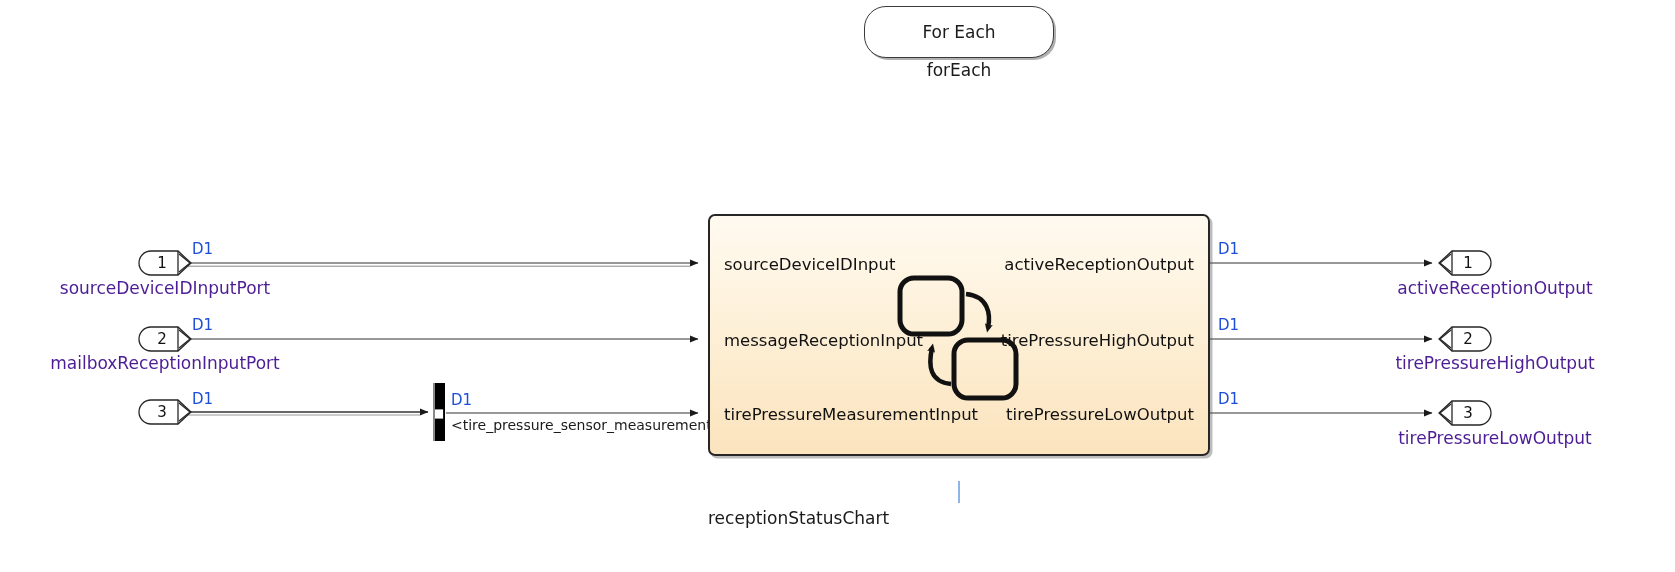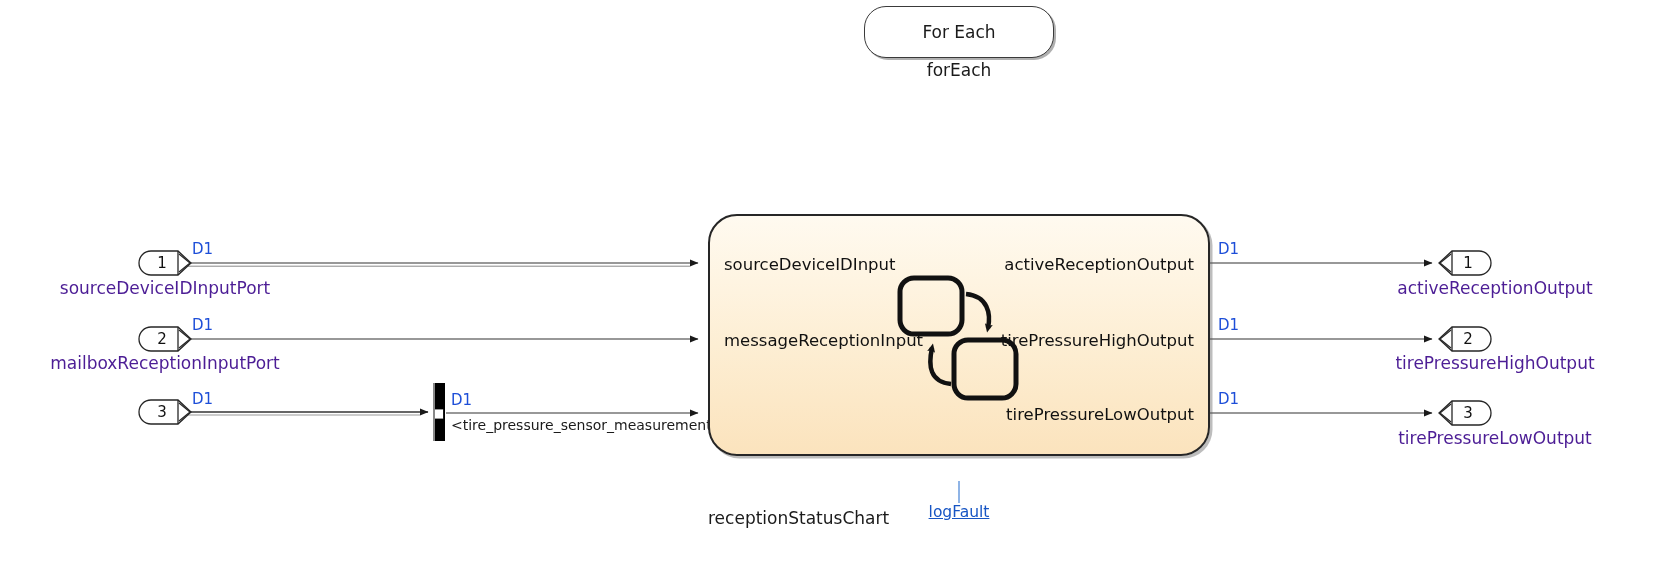--- a/index.html
+++ b/index.html
@@ -76,21 +76,21 @@
     font-size: 14px;
     color: #1a1a1a;
     white-space: nowrap;
   }
 
   
   .chart-block {
     left: 708px; top: 214px;
     width: 502px; height: 242px;
     border: 2px solid #262626;
-    border-radius: 29px;
+    border-radius: 7px;
     background: linear-gradient(180deg, #fffaf0 0%, #fdeed3 55%, #fbe3bd 100%);
     box-shadow: 2.5px 2.5px 0 rgba(90,90,90,0.4);
     box-sizing: border-box;
   }
   .chart-caption {
     left: 708px; top: 460px;
     width: 502px;
     font-size: 17px;
     margin-top: 48px;
   }
@@ -202,20 +202,21 @@
       <rect x="1" y="0" width="2" height="58" fill="#888"></rect>
     </svg>
   </div>
   <div class="node sig-label" style="left:451px; top:391px;">D1</div>
   <div class="node sig-label-bus" style="left:451px; top:417px;">&lt;tire_pressure_sensor_measurement&gt;</div>
 
   <div class="node chart-block">
 
     <div class="chart-io chart-in" style="top:39px;">sourceDeviceIDInput</div>
     <div class="chart-io chart-in" style="top:115px;">messageReceptionInput</div>
+    <div class="chart-io chart-in" style="top:189px;">tirePressureMeasurementInput</div>
 
     <div class="chart-io chart-out" style="top:39px;">activeReceptionOutput</div>
     <div class="chart-io chart-out" style="top:115px;">tirePressureHighOutput</div>
     <div class="chart-io chart-out" style="top:189px;">tirePressureLowOutput</div>
 
     <svg style="position:absolute; left:186px; top:58px;" width="130" height="130" viewBox="0 0 130 130">
       <defs>
         <marker id="sfarrow" markerWidth="11" markerHeight="11" refX="5" refY="5" orient="auto" markerUnits="userSpaceOnUse">
           <path d="M1,1 L9.5,5 L1,9 L2.8,5 z" fill="#111"></path>
         </marker>
@@ -226,21 +227,20 @@
       <rect x="58" y="66" width="62" height="58" rx="14" ry="14" fill="none" stroke="#111" stroke-width="5"></rect>
 
       <path d="M70,20 C92,22 95,40 92,54" fill="none" stroke="#111" stroke-width="4.5" marker-end="url(#sfarrow)"></path>
 
       <path d="M55,110 C34,108 32,92 36,74" fill="none" stroke="#111" stroke-width="4.5" marker-end="url(#sfarrow)"></path>
     </svg>
   </div>
 
   <div class="node chart-caption">receptionStatusChart</div>
   <div class="logfault-stem"></div>
-  <div class="logfault-link">logFault</div>
 
   <div class="node sig-label" style="left:1218px; top:240px;">D1</div>
   <div class="node" style="left:1438px; top:250px;">
     <svg width="54" height="26" viewBox="0 0 54 26">
       <path d="M1,13 L14,1 L41,1 A12,12 0 0 1 41,25 L14,25 Z" fill="#fff" stroke="#262626" stroke-width="1.3"></path>
       <line x1="14" y1="1" x2="14" y2="25" stroke="#262626" stroke-width="1.3"></line>
       <path d="M13,4 L2,13 L13,22" fill="none" stroke="#262626" stroke-width="1.2"></path>
       <text class="port-num" x="30" y="18" text-anchor="middle">1</text>
     </svg>
   </div>

